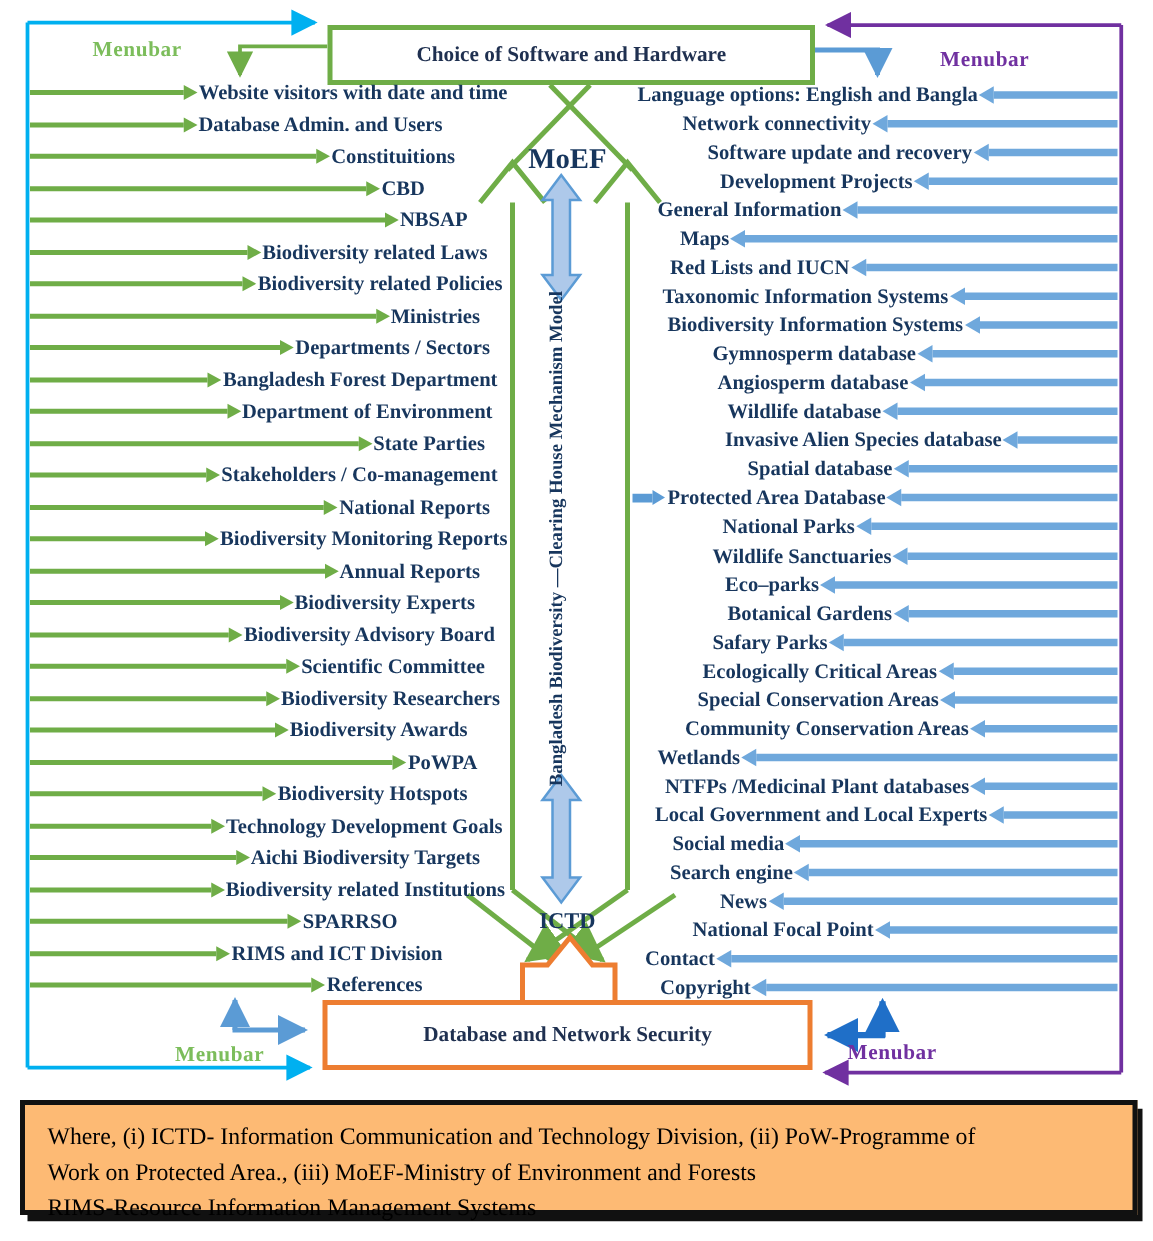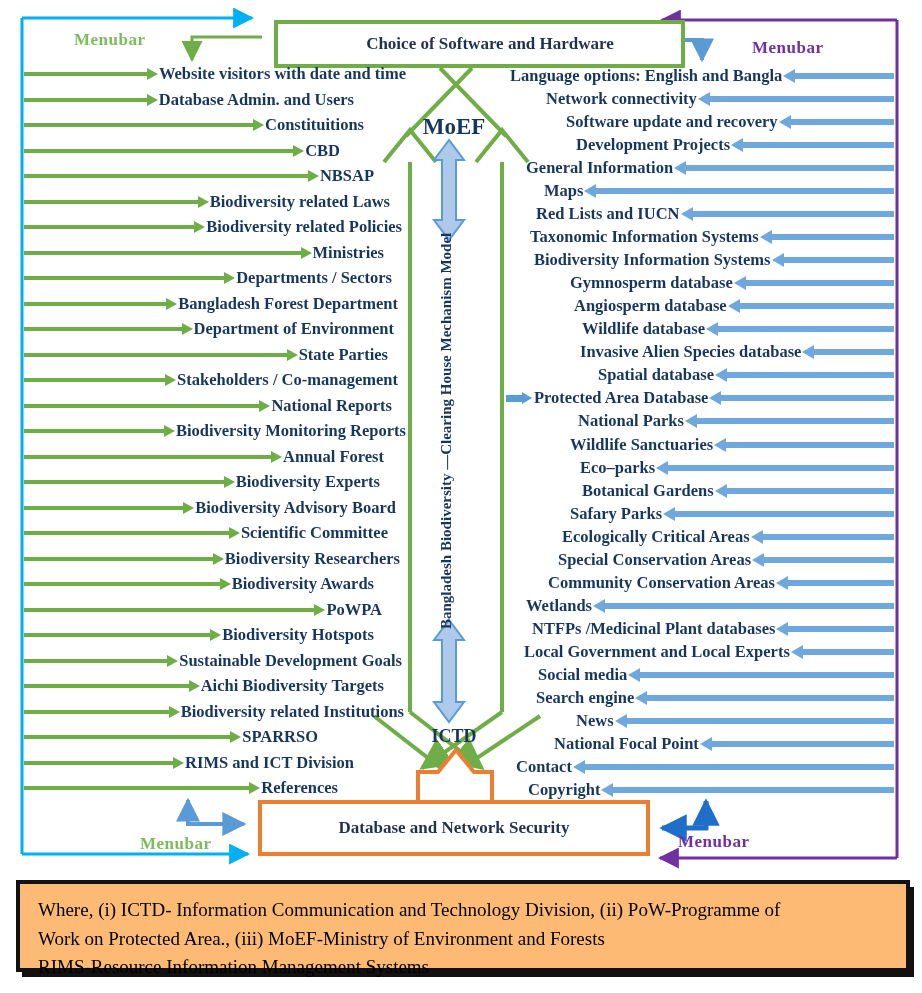--- a/index.html
+++ b/index.html
@@ -2,21 +2,21 @@
 <html><head>
 <meta charset="utf-8">
 <style>
   html,body{margin:0;padding:0;background:#fff;}
   #stage{position:relative;width:922px;height:993px;background:#fff;overflow:hidden;
          font-family:"Liberation Serif",serif;}
   svg.layer{position:absolute;left:0;top:0;z-index:1;}
 
   .node-box{position:absolute;background:#fff;z-index:2;display:flex;align-items:center;justify-content:center;
             font-weight:bold;color:#1f3050;font-size:17px;}
-  #top-box{left:274px;top:20px;width:382px;height:40px;border:4px solid #6fad47;padding-left:21px;}
+  #top-box{left:262px;top:20px;width:382px;height:40px;border:4px solid #6fad47;}
   #bottom-box{left:258px;top:800px;width:384px;height:48px;border:4px solid #ed7d31;}
 
   .menubar{position:absolute;z-index:3;font-weight:bold;font-size:17px;letter-spacing:.5px;}
   .menubar.green{color:#7cbd5b;}
   .menubar.purple{color:#7030a0;}
 
   .center-label{position:absolute;z-index:3;width:100px;text-align:center;font-weight:bold;color:#17365d;}
   #moef-label{left:404px;top:114px;font-size:23px;}
   #ictd-label{left:404px;top:726px;font-size:18px;}
 
@@ -215,21 +215,21 @@
         <span class="menu-label">National Reports</span>
         <span class="spacer" style="width: 18px;"></span>
       </div>
       <div class="menu-row">
         <span class="garrow"></span>
         <span class="menu-label">Biodiversity Monitoring Reports</span>
         <span class="spacer" style="width: 4px;"></span>
       </div>
       <div class="menu-row">
         <span class="garrow"></span>
-        <span class="menu-label">Annual Forest</span>
+        <span class="menu-label">Annual Reports</span>
         <span class="spacer" style="width: 26px;"></span>
       </div>
       <div class="menu-row">
         <span class="garrow"></span>
         <span class="menu-label">Biodiversity Experts</span>
         <span class="spacer" style="width: 30px;"></span>
       </div>
       <div class="menu-row">
         <span class="garrow"></span>
         <span class="menu-label">Biodiversity Advisory Board</span>
@@ -255,21 +255,21 @@
         <span class="menu-label">PoWPA</span>
         <span class="spacer" style="width: 28px;"></span>
       </div>
       <div class="menu-row">
         <span class="garrow"></span>
         <span class="menu-label">Biodiversity Hotspots</span>
         <span class="spacer" style="width: 36px;"></span>
       </div>
       <div class="menu-row">
         <span class="garrow"></span>
-        <span class="menu-label">Sustainable Development Goals</span>
+        <span class="menu-label">Technology Development Goals</span>
         <span class="spacer" style="width: 8px;"></span>
       </div>
       <div class="menu-row">
         <span class="garrow"></span>
         <span class="menu-label">Aichi Biodiversity Targets</span>
         <span class="spacer" style="width: 26px;"></span>
       </div>
       <div class="menu-row">
         <span class="garrow"></span>
         <span class="menu-label">Biodiversity related Institutions</span>

